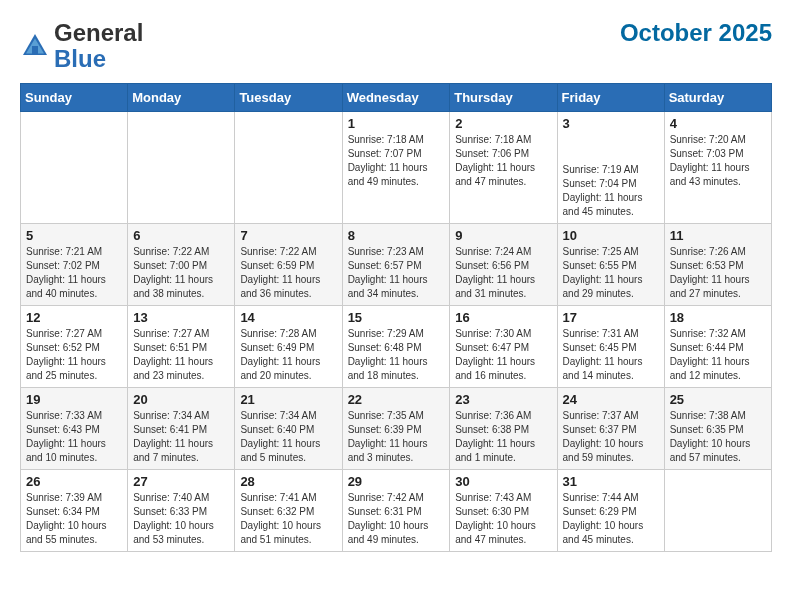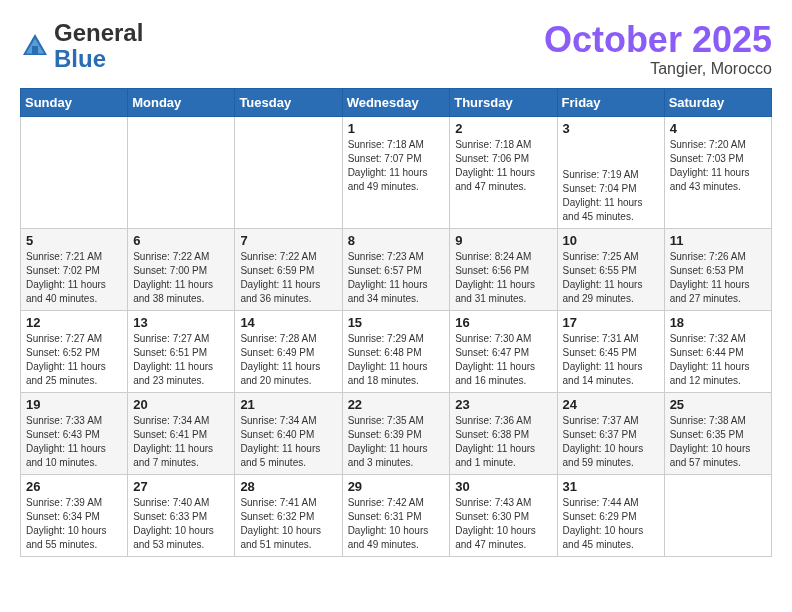--- a/index.html
+++ b/index.html
@@ -29,23 +29,23 @@
     .logo-text .general { color: #333; }
     .logo-text .blue { color: #2a6db5; }
     .logo-icon {
       width: 30px;
       height: 30px;
     }
     .title-block {
       text-align: right;
     }
     .month-title {
-      font-size: 36px;
+      font-size: 24px;
       font-weight: bold;
-      color: #8b5cf6;
+      color: #0369a1;
       line-height: 1.1;
     }
     .subtitle {
       font-size: 16px;
       color: #444;
     }
     .calendar {
       width: 100%;
       border-collapse: collapse;
       border: 1px solid #ccc;
@@ -106,21 +106,20 @@
       <polygon points="20,10 32,30 8,30" fill="#5a9fd4"></polygon>
       <rect x="16" y="20" width="8" height="12" fill="#2a6db5"></rect>
     </svg>
     <div class="logo-text">
       <span class="general">General</span><br>
       <span class="blue">Blue</span>
     </div>
   </div>
   <div class="title-block">
     <div class="month-title">October 2025</div>
-    <div class="subtitle">Tangier, Morocco</div>
   </div>
 </div>
 
 <table class="calendar">
   <thead>
     <tr>
     <th>Sunday</th>
         <th>Monday</th>
         <th>Tuesday</th>
         <th>Wednesday</th>
@@ -187,21 +186,21 @@
         </td>
         <td>
           <span class="day-num">8</span>
           <div class="day-info" style="white-space: pre-line;">Sunrise: 7:23 AM
 Sunset: 6:57 PM
 Daylight: 11 hours
 and 34 minutes.</div>
         </td>
         <td>
           <span class="day-num">9</span>
-          <div class="day-info" style="white-space: pre-line;">Sunrise: 8:24 AM
+          <div class="day-info" style="white-space: pre-line;">Sunrise: 7:24 AM
 Sunset: 6:56 PM
 Daylight: 11 hours
 and 31 minutes.</div>
         </td>
         <td>
           <span class="day-num">10</span>
           <div class="day-info" style="white-space: pre-line;">Sunrise: 7:25 AM
 Sunset: 6:55 PM
 Daylight: 11 hours
 and 29 minutes.</div>

